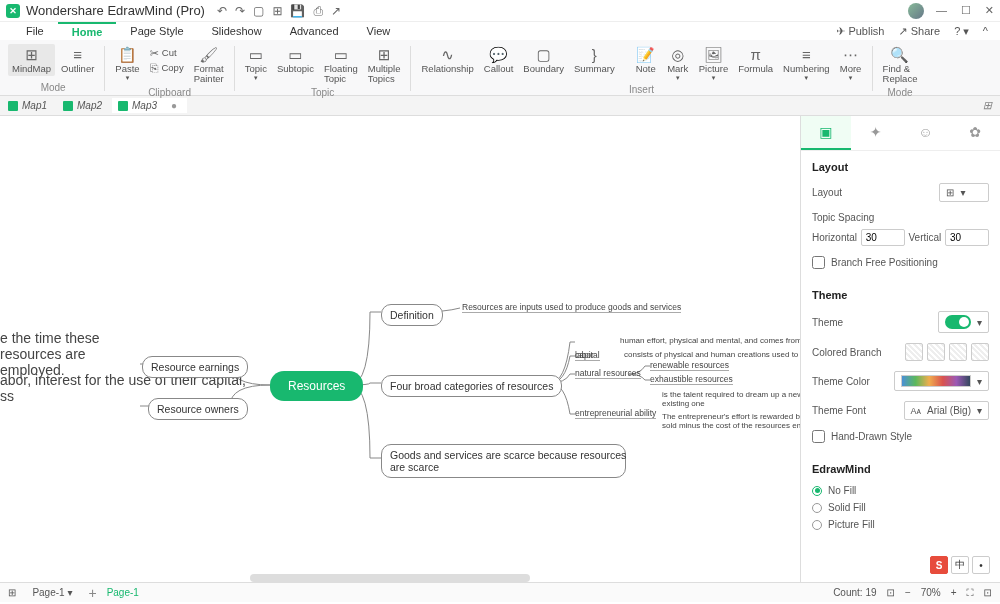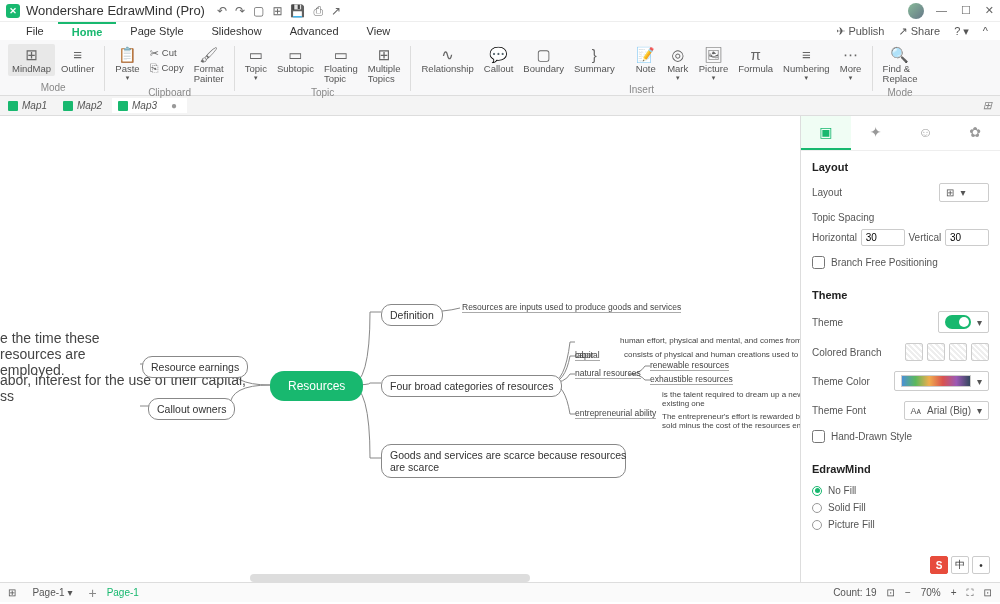--- a/index.html
+++ b/index.html
@@ -267,21 +267,21 @@
       <path d="M550 267 Q 565 267 570 298 L575 298" stroke="#888" fill="none"></path>
       <path d="M629 258 Q 640 258 645 250 L650 250" stroke="#888" fill="none"></path>
       <path d="M629 258 Q 640 258 645 264 L650 264" stroke="#888" fill="none"></path>
     </svg>
 
     <div class="noteleft" style="left:0;top:214px">e the time these resources are employed.</div>
     <div class="noteleft" style="left:0;top:256px;white-space:pre">abor, interest for the use of their capital,
 ss</div>
 
     <div class="node" style="left:142px;top:240px">Resource earnings</div>
-    <div class="node" style="left:148px;top:282px">Callout owners</div>
+    <div class="node" style="left:148px;top:282px">Resource owners</div>
 
     <div class="node center" style="left:270px;top:255px">Resources</div>
 
     <div class="node" style="left:381px;top:188px">Definition</div>
     <div class="notetext" style="left:462px;top:186px">Resources are inputs used to produce goods and services</div>
 
     <div class="node" style="left:381px;top:259px">Four broad categories of resources</div>
 
     <div class="notetext" style="left:575px;top:234px">labor</div>
     <div class="smalltext" style="left:620px;top:220px">human effort, physical and mental, and comes from time</div>

